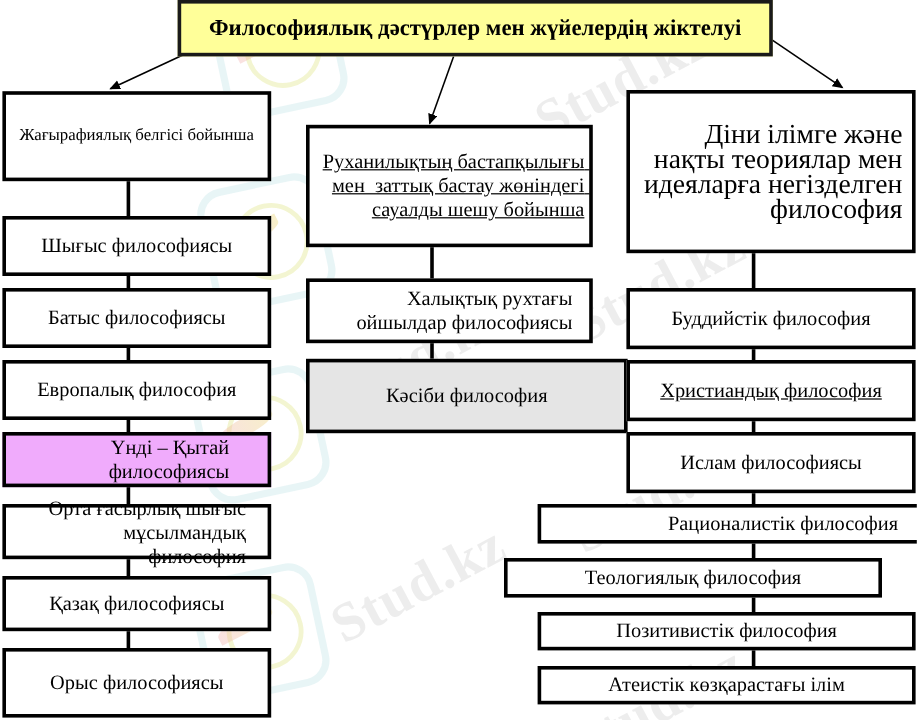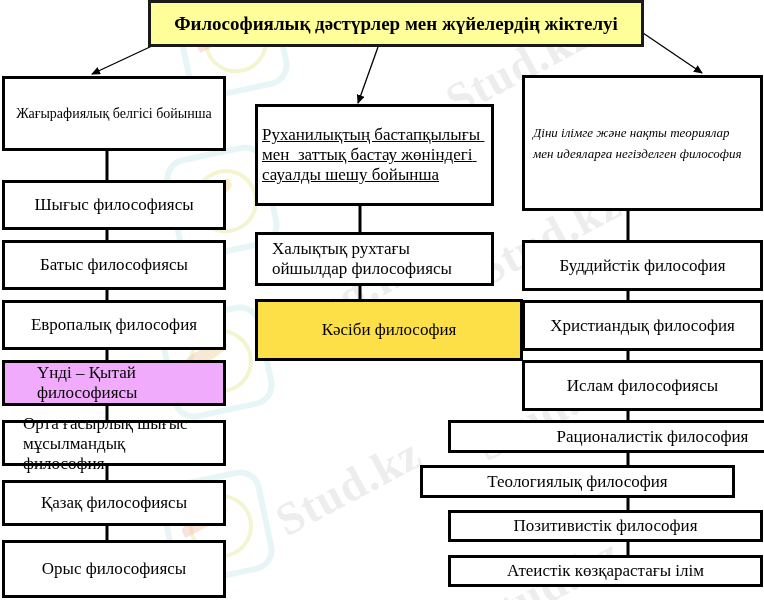--- a/index.html
+++ b/index.html
@@ -25,21 +25,21 @@
   }
   .wm-logo::after {
     content: ""; position: absolute; left: 10px; top: 30px; width: 50px; height: 14px;
     background: linear-gradient(90deg, rgba(240,170,170,0.35), rgba(235,215,120,0.4));
     border-radius: 50% 0 50% 0; transform: rotate(-15deg);
   }
   svg.lines { position: absolute; left: 0; top: 0; z-index: 1; }
   .box {
     position: absolute; box-sizing: border-box; border: 3px solid #000;
     background: rgba(255,255,255,0.0);
-    display: flex; align-items: center; justify-content: center; text-align: left;
+    display: flex; align-items: center; justify-content: center; text-align: right;
     font-size: 17px; line-height: 20px; z-index: 2; padding: 0 4px;
   }
   .title-box {
     background: #ffff99; font-weight: bold; font-size: 19px; line-height: 21px;
     padding: 0 8px; border: 3px solid #1a1a1a;
   }
   .overflow-text { line-height: 20px; }
 </style>
 </head>
 <body>
@@ -103,31 +103,31 @@
 <div class="box" style="left:2px; top:540px; width:224px; height:58px; background:#fff;">
   <span>Орыс философиясы</span>
 </div>
 
 <div class="box" style="left:255px; top:104px; width:239px; height:102px; background:#fff;text-decoration:underline;">
   <span style="font-size:17px; line-height:20px; white-space:pre-wrap;">Руханилықтың бастапқылығы мен  заттық бастау жөніндегі сауалды шешу бойынша</span>
 </div>
 <div class="box" style="left:255px; top:232px; width:239px; height:54px; background:#fff;">
   <span style="padding:0 10px;">Халықтық рухтағы ойшылдар философиясы</span>
 </div>
-<div class="box" style="left:255px; top:299px; width:268px; height:62px; background:#fde047;">
+<div class="box" style="left:255px; top:299px; width:268px; height:62px; background:#e5e5e5;">
   <span>Кәсіби философия</span>
 </div>
 
 <div class="box" style="left:522px; top:75px; width:241px; height:136px; background:#fff;">
-  <span style="font-size:13px; line-height:21px; padding:0 4px;font-style:italic;">Діни ілімге және нақты теориялар мен идеяларға негізделген философия</span>
+  <span style="font-size:23px; line-height:21px; padding:0 4px;">Діни ілімге және нақты теориялар мен идеяларға негізделген философия</span>
 </div>
 <div class="box" style="left:522px; top:240px; width:241px; height:51px; background:#fff;">
   <span>Буддийстік философия</span>
 </div>
-<div class="box" style="left:522px; top:300px; width:241px; height:51px; background:#fff;">
+<div class="box" style="left:522px; top:300px; width:241px; height:51px; background:#fff;text-decoration:underline;">
   <span>Христиандық философия</span>
 </div>
 <div class="box" style="left:522px; top:360px; width:241px; height:51px; background:#fff;">
   <span>Ислам философиясы</span>
 </div>
 <div class="box" style="left:448px; top:420px; width:367px; height:33px; background:#fff;padding-left:46px;">
   <span>Рационалистік философия</span>
 </div>
 <div class="box" style="left:420px; top:465px; width:315px; height:33px; background:#fff;">
   <span>Теологиялық философия</span>

